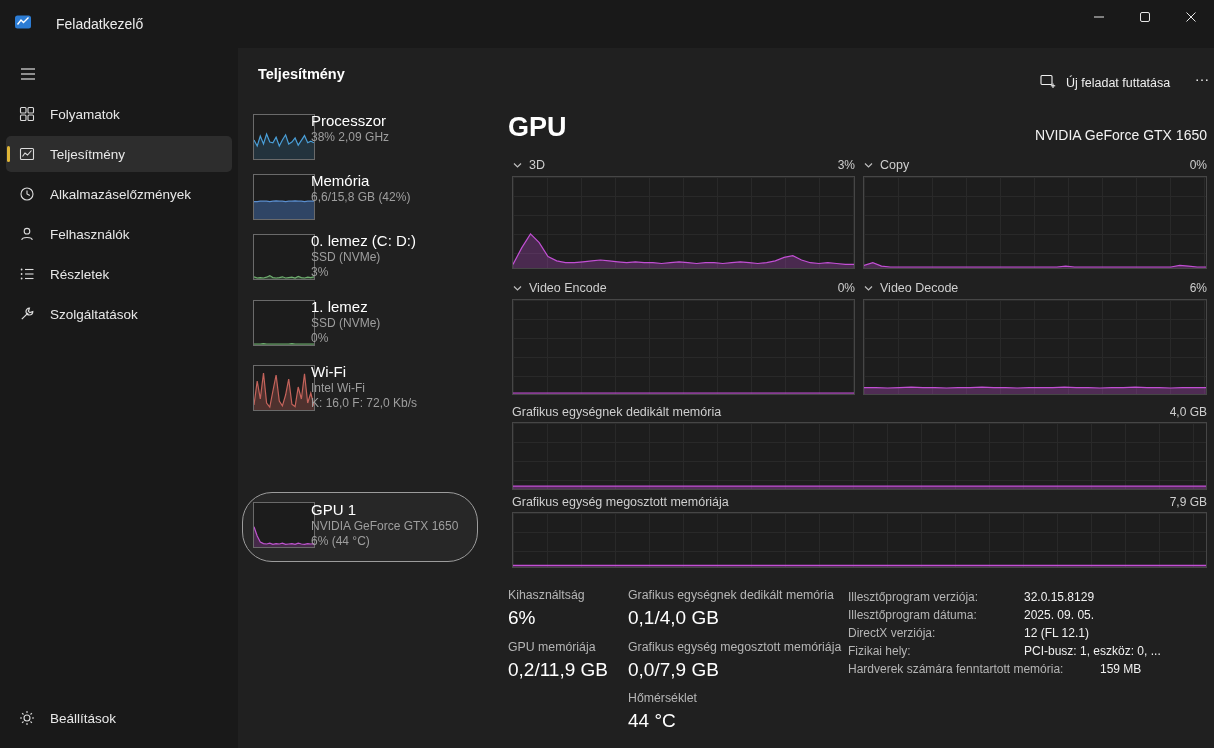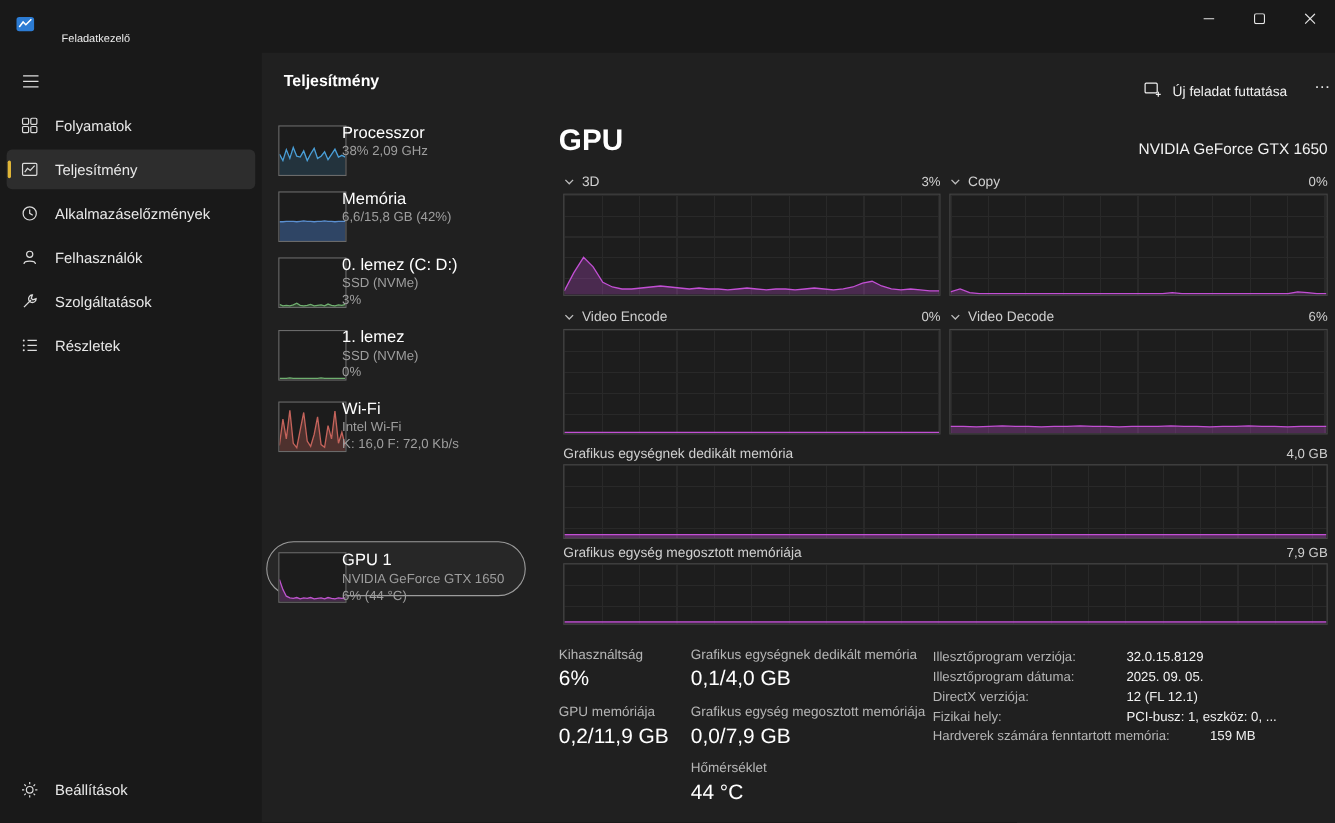--- a/index.html
+++ b/index.html
@@ -6,39 +6,39 @@
   html,body { background:#111; }
   .window {
     position:relative; width:1214px; height:748px; overflow:hidden;
     background:#202020; color:#fff;
     font-family:"Liberation Sans","DejaVu Sans",sans-serif;
     -webkit-font-smoothing:antialiased;
   }
   
   .titlebar { position:absolute; left:0; top:0; width:1214px; height:48px; background:#191919; }
   .app-icon { position:absolute; left:14px; top:13px; width:18px; height:18px; }
-  .title-text { position:absolute; left:56px; top:30px; font-size:10px; color:#ececec; }
+  .title-text { position:absolute; left:56px; top:16px; font-size:14px; color:#ececec; }
   .win-btn { position:absolute; top:0; width:46px; height:34px; display:flex; align-items:center; justify-content:center; color:#e6e6e6; cursor:default; }
   
   .sidebar { position:absolute; left:0; top:48px; width:238px; height:700px; background:#191919;text-align:center; }
   .hamburger { position:absolute; left:10px; top:10px; width:36px; height:32px; display:flex; align-items:center; justify-content:center; color:#e0e0e0; border-radius:4px; }
   .nav { position:absolute; left:6px; top:48px; right:6px; }
   .nav-item { position:relative; height:36px; margin-bottom:4px; display:flex; align-items:center; border-radius:5px; color:#e8e8e8; }
   .nav-item.selected { background:#2d2d2d; }
   .nav-icon { width:16px; height:16px; margin-left:13px; color:#dcdcdc; flex:0 0 16px; }
   .nav-label { margin-left:15px; font-size:13.5px; white-space:nowrap; }
   .accent-pill { position:absolute; left:1px; top:10px; width:3px; height:16px; border-radius:2px; background:var(--accent,#dfb537); }
   .settings-item { position:absolute; left:6px; bottom:8px; width:226px; }
   
   .content-title { position:absolute; left:258px; top:66px; font-size:14.5px; font-weight:700; color:#fff; }
   .run-task-btn { position:absolute; left:1030px; top:60px; height:30px; display:flex; align-items:flex-end; gap:9px; padding:0 10px; border-radius:4px; color:#f0f0f0; font-size:12.5px; }
   .more-btn { position:absolute; left:1190px; top:62px; width:24px; height:26px; display:flex; align-items:center; justify-content:center; font-size:15px; color:#e8e8e8; border-radius:4px; }
   
   .perf-item { position:absolute; left:242px; width:236px; height:58px; border:1px solid transparent; border-radius:1px; }
-  .perf-item.selected { background:#272727; border-color:#9c9c9c; height:50px;border-radius:30px; }
+  .perf-item.selected { background:#272727; border-color:#9c9c9c; height:70px;border-radius:30px; }
   .thumb { position:absolute; left:10px; top:5px; width:62px; height:46px; background:#1c1c1c; border:1px solid #6a6a6a; overflow:hidden; }
   .perf-item.selected .thumb { top:9px; }
   .perf-text { position:absolute; left:68px; top:2px; right:2px; }
   .perf-item.selected .perf-text { top:7px; }
   .perf-title { font-size:15px; line-height:19px; color:#fff; white-space:nowrap; }
   .perf-sub { font-size:12px; line-height:15px; color:#9e9e9e; white-space:nowrap; }
   
   .gpu-title { position:absolute; left:508px; top:112px; font-size:27px; font-weight:700; color:#fff; }
   .gpu-device { position:absolute; left:807px; top:127px; width:400px; text-align:right; font-size:14px; color:#f2f2f2; }
   .chart-head { position:absolute; height:16px; display:flex; align-items:center; font-size:12.5px; color:#cfcfcf; }
@@ -129,39 +129,39 @@
         <span class="nav-icon">
           <svg viewBox="0 0 16 16" width="16" height="16" fill="none" stroke="currentColor" stroke-width="1.1">
               <circle cx="8" cy="5.2" r="2.8"></circle>
               <path d="M2.8,14 C2.8,10.6 13.2,10.6 13.2,14"></path>
             </svg>
         </span>
         <span class="nav-label">Felhasználók</span>
       </div>
       <div class="nav-item">
         <span class="nav-icon">
-          <svg viewBox="0 0 16 16" width="16" height="16" fill="none" stroke="currentColor" stroke-width="1.2">
-              <path d="M13.8,5.6 A3.4,3.4 0 1 1 10.4,2.2 L9.4,5.2 L10.8,6.6 Z"></path>
-              <line x1="9.2" y1="6.8" x2="2.8" y2="13.2"></line>
-            </svg>
-        </span>
-        <span class="nav-label">Szolgáltatások</span>
-      </div>
-      <div class="nav-item">
-        <span class="nav-icon">
           <svg viewBox="0 0 16 16" width="16" height="16" stroke="currentColor" stroke-width="1.1">
               <circle cx="2.6" cy="3.5" r="0.9" fill="currentColor" stroke="none"></circle>
               <circle cx="2.6" cy="8" r="0.9" fill="currentColor" stroke="none"></circle>
               <circle cx="2.6" cy="12.5" r="0.9" fill="currentColor" stroke="none"></circle>
               <line x1="6" y1="3.5" x2="14.5" y2="3.5"></line>
               <line x1="6" y1="8" x2="14.5" y2="8"></line>
               <line x1="6" y1="12.5" x2="14.5" y2="12.5"></line>
             </svg>
         </span>
         <span class="nav-label">Részletek</span>
+      </div>
+      <div class="nav-item">
+        <span class="nav-icon">
+          <svg viewBox="0 0 16 16" width="16" height="16" fill="none" stroke="currentColor" stroke-width="1.2">
+              <path d="M13.8,5.6 A3.4,3.4 0 1 1 10.4,2.2 L9.4,5.2 L10.8,6.6 Z"></path>
+              <line x1="9.2" y1="6.8" x2="2.8" y2="13.2"></line>
+            </svg>
+        </span>
+        <span class="nav-label">Szolgáltatások</span>
       </div>
     </div>
     <div class="nav-item settings-item">
       <span class="nav-icon">
         <svg viewBox="0 0 16 16" width="16" height="16" fill="none" stroke="currentColor" stroke-width="1.1">
             <circle cx="8" cy="8" r="3"></circle>
             <line x1="8" y1="1" x2="8" y2="3"></line>
             <line x1="8" y1="13" x2="8" y2="15"></line>
             <line x1="1" y1="8" x2="3" y2="8"></line>
             <line x1="13" y1="8" x2="15" y2="8"></line>

